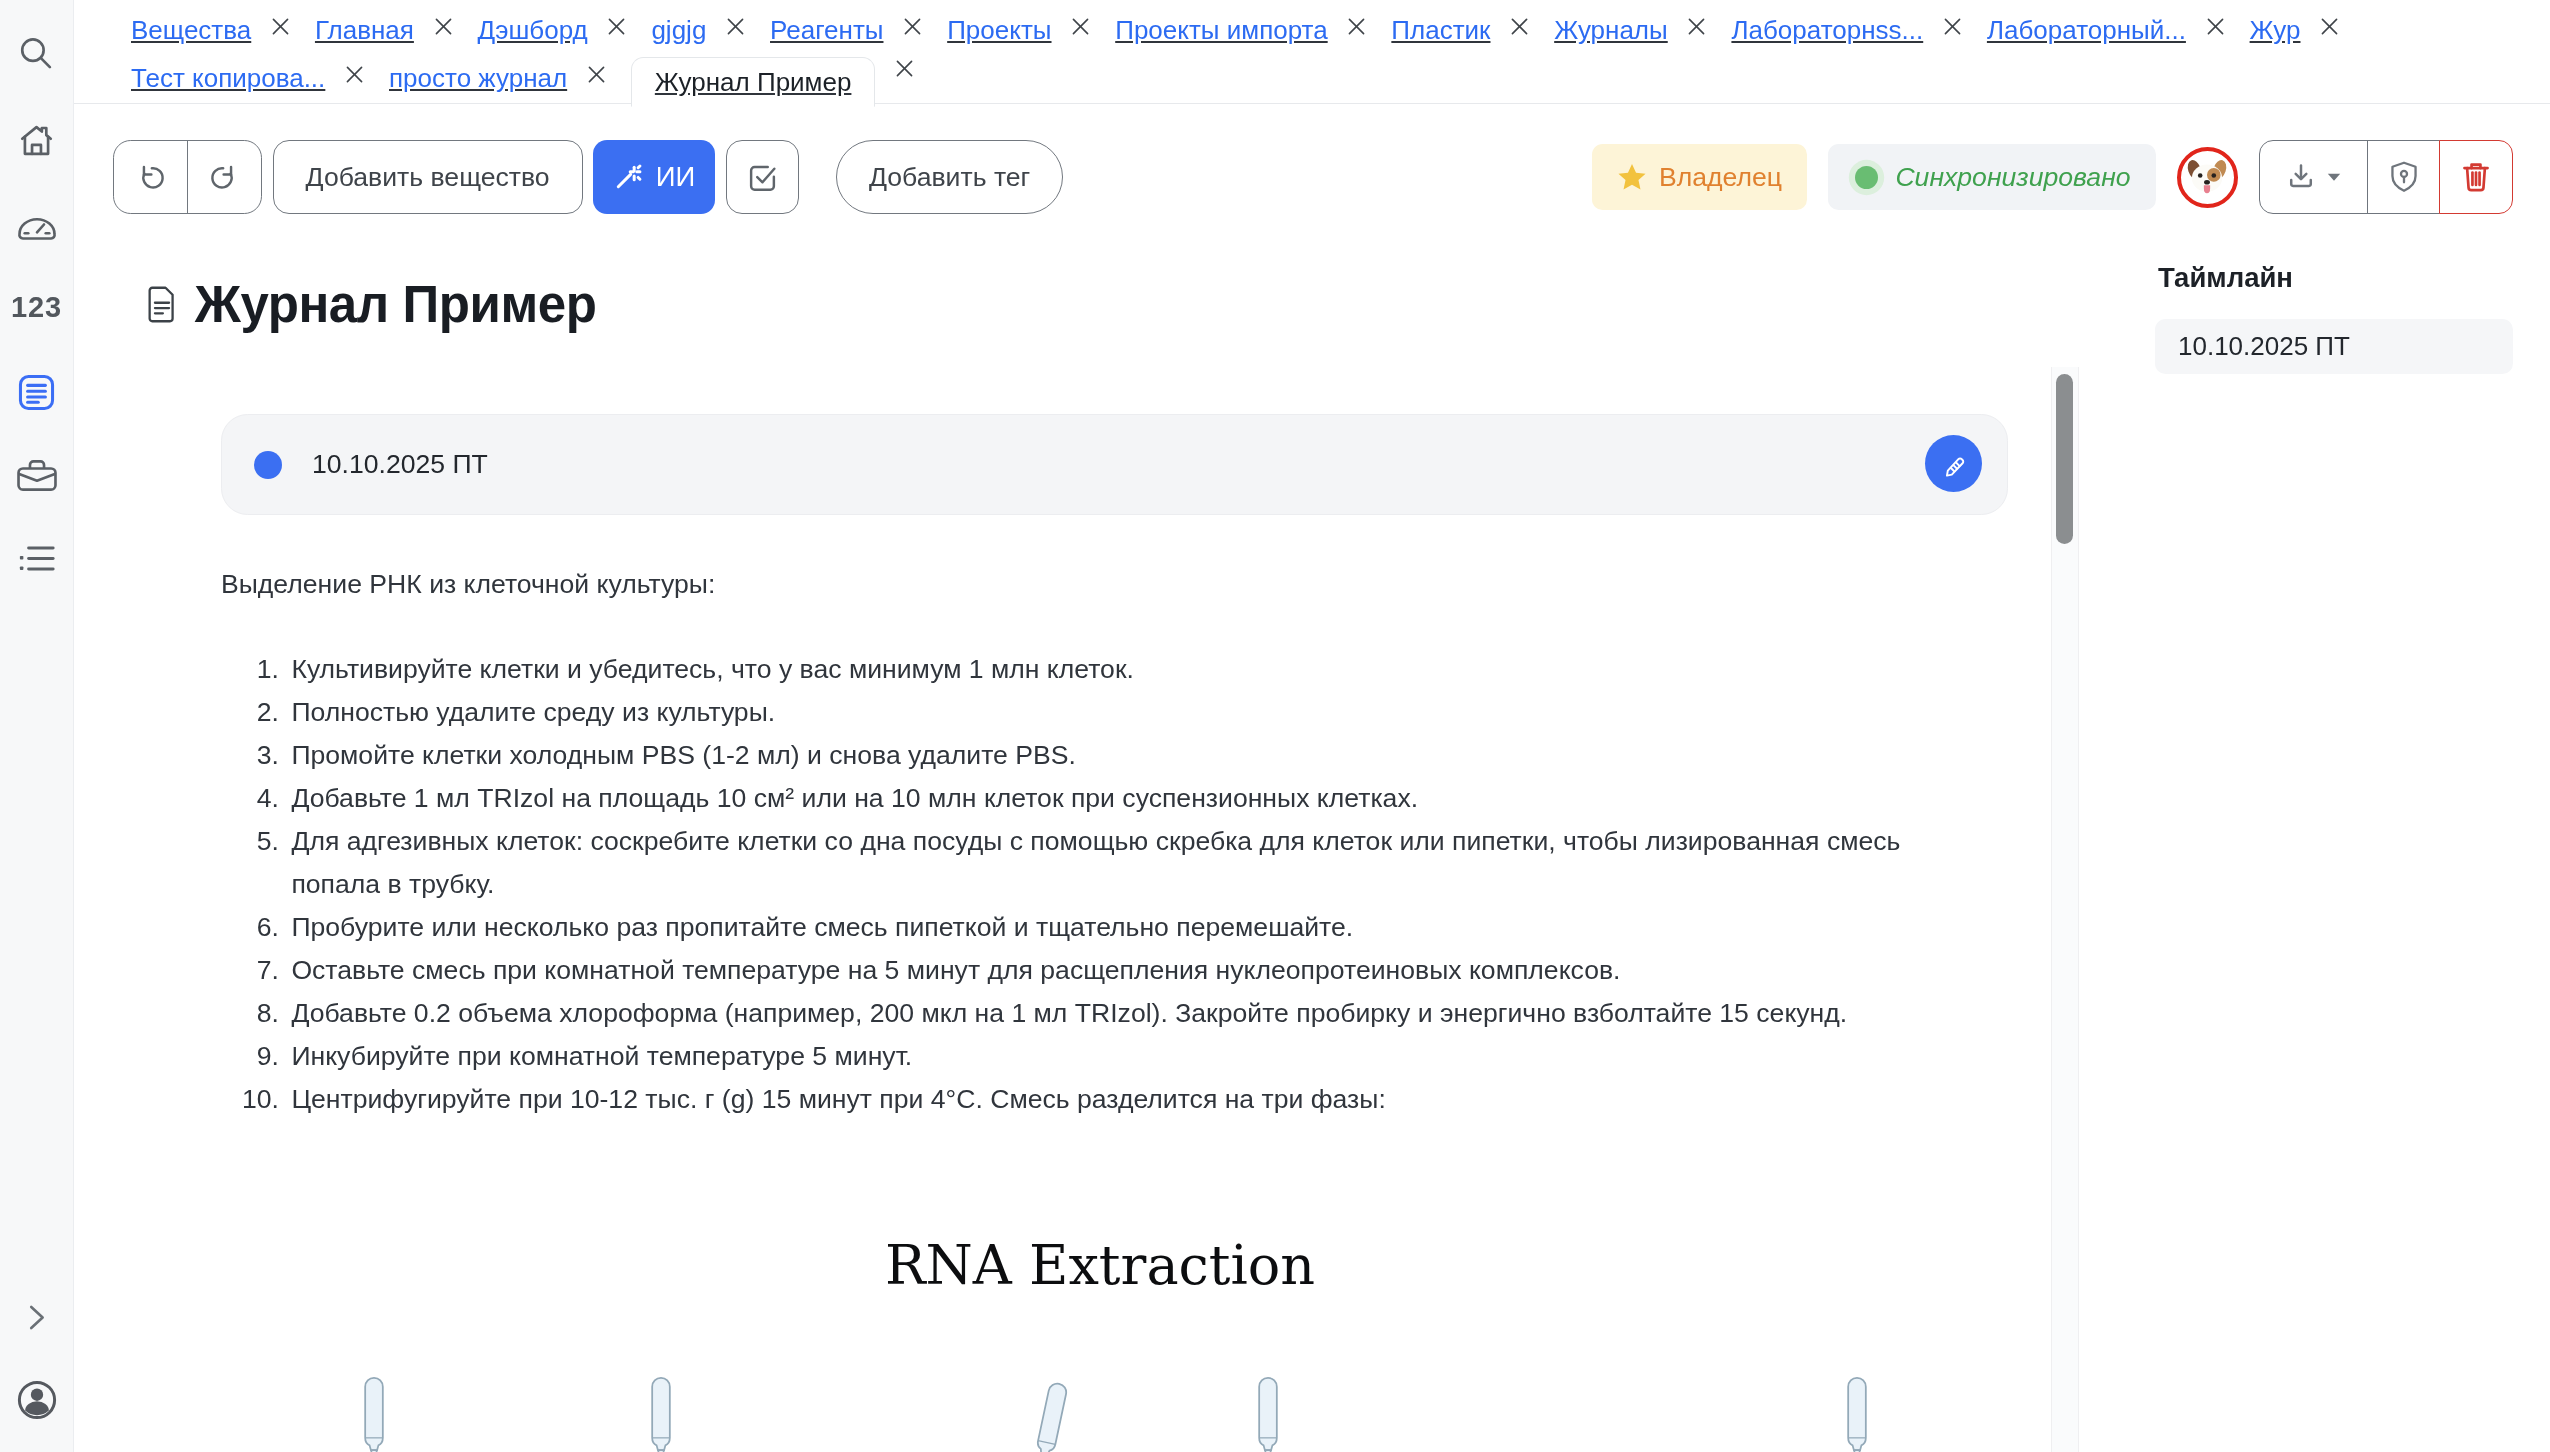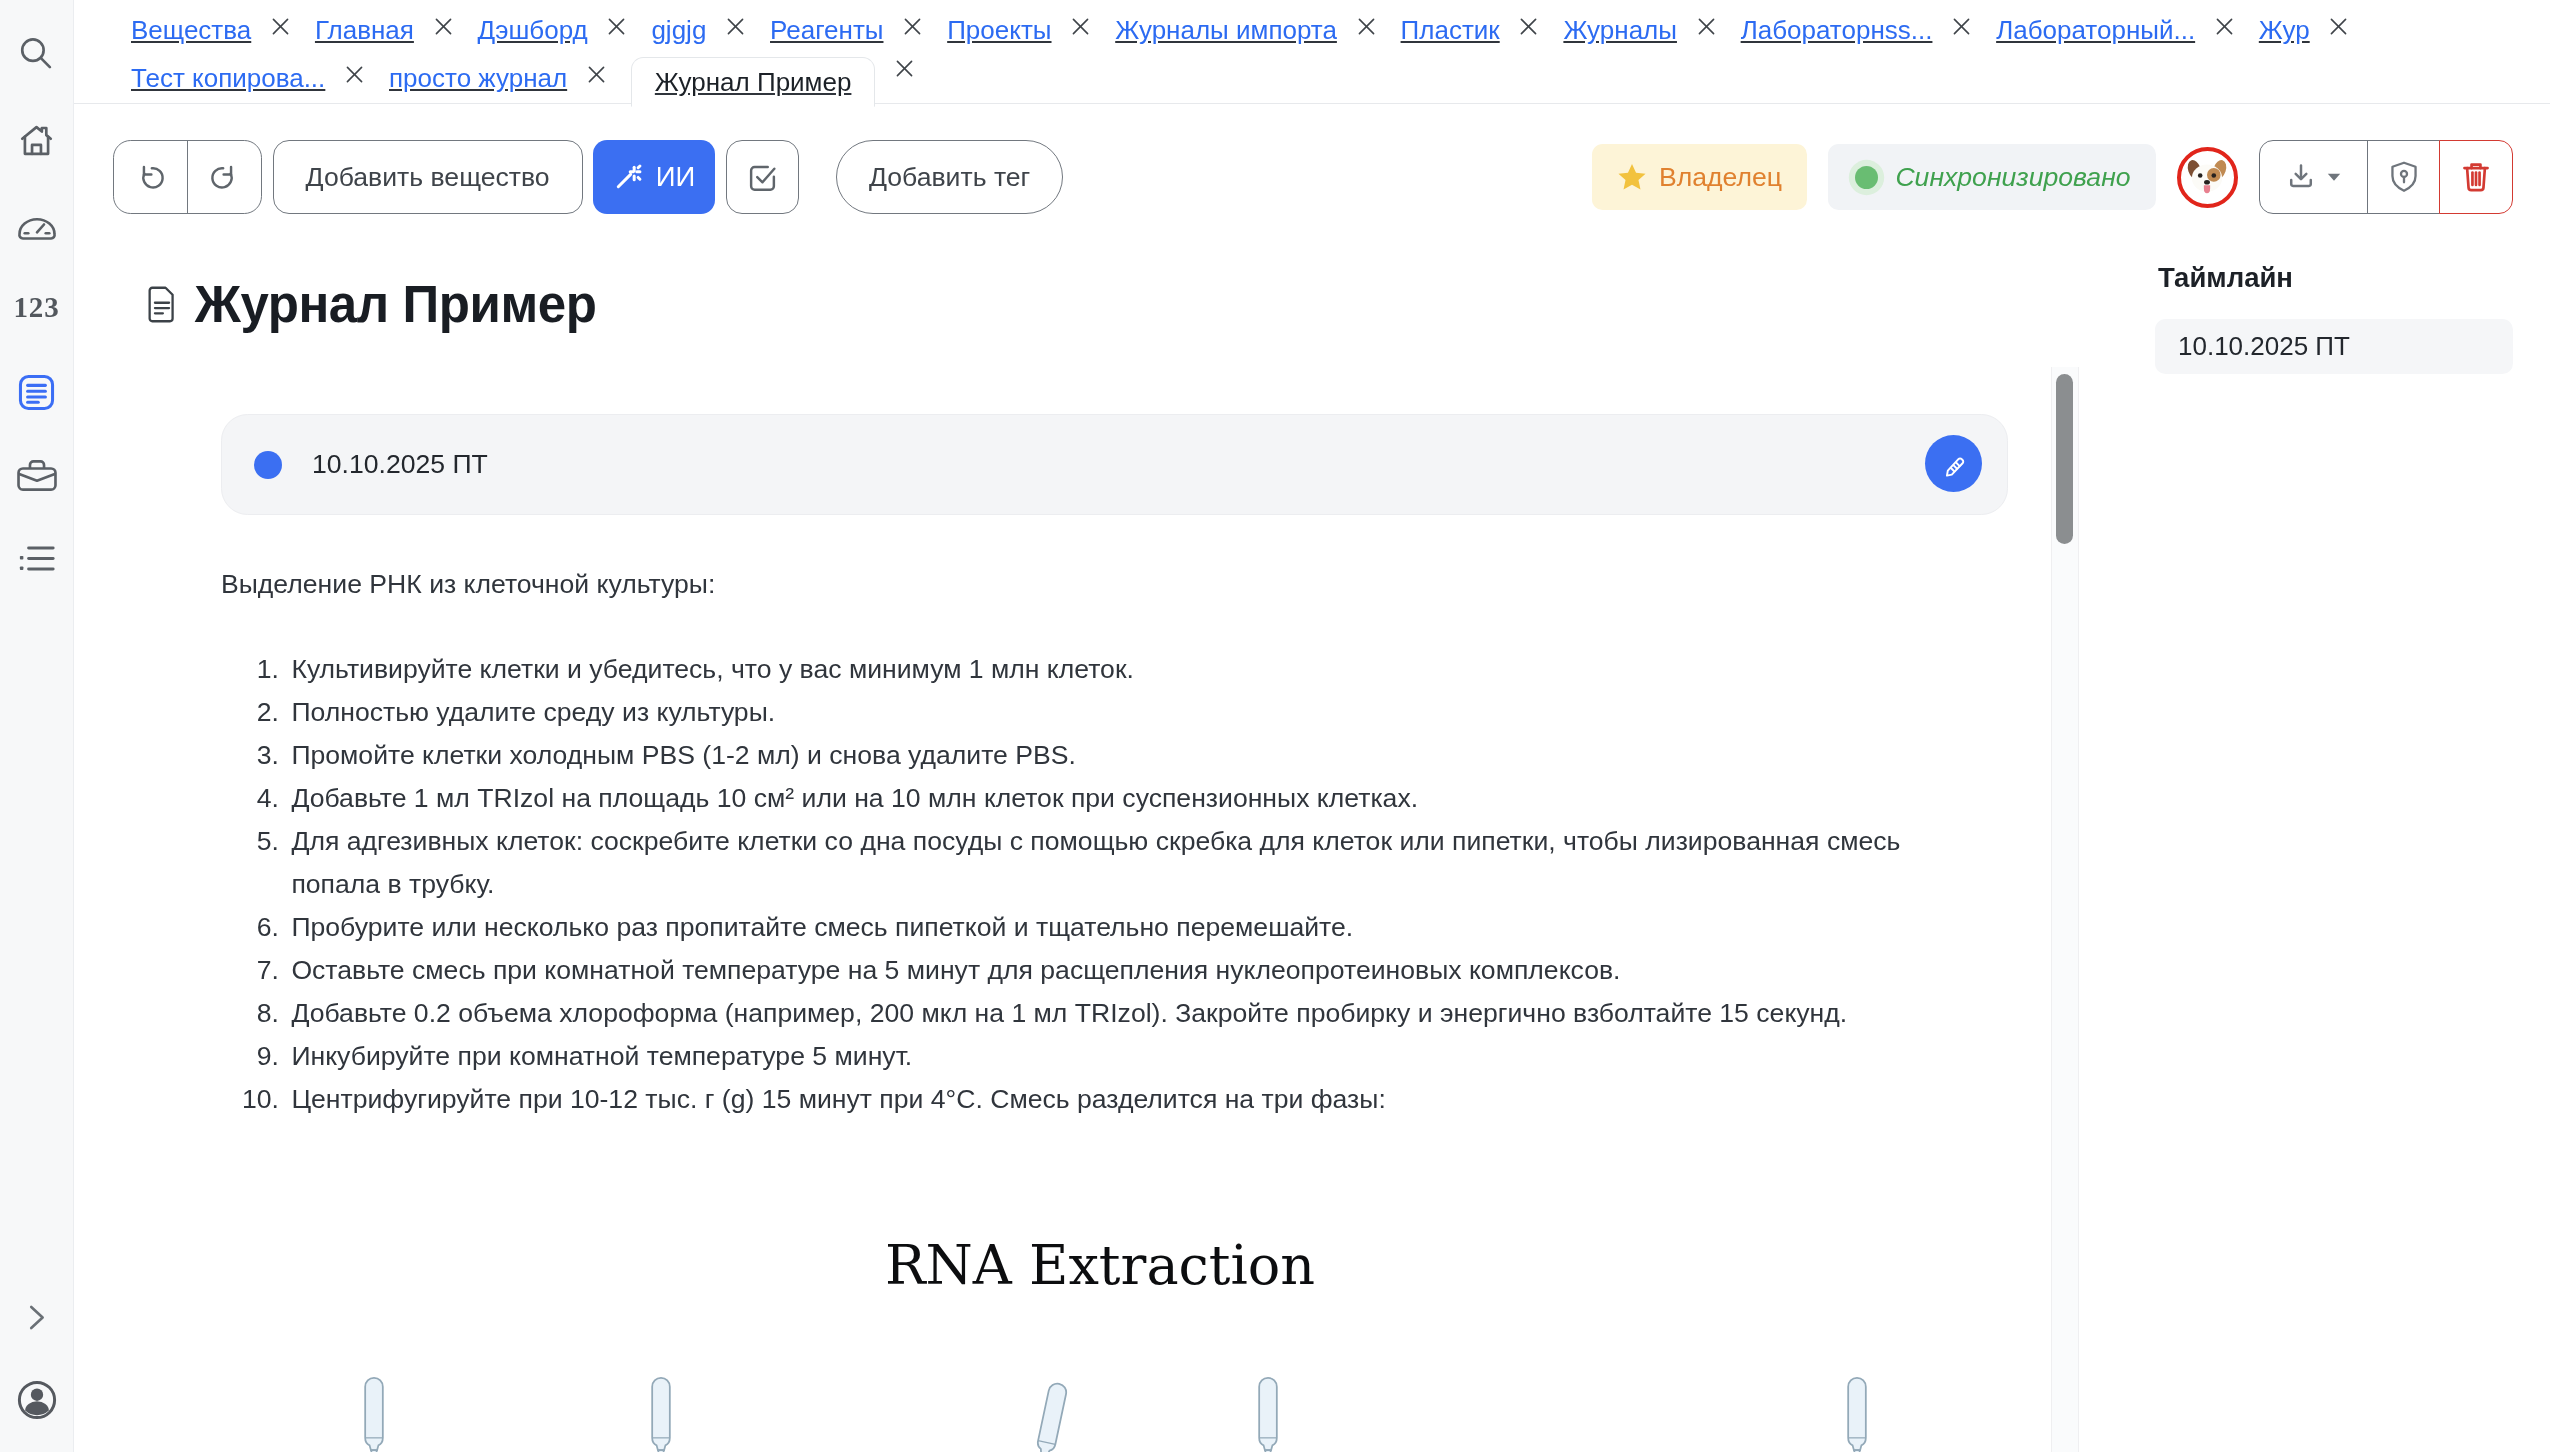--- a/index.html
+++ b/index.html
@@ -3,21 +3,21 @@
 <meta charset="utf-8">
 <style>
   html,body{margin:0;padding:0;background:#fff;}
   .app{position:relative;width:2550px;height:1452px;overflow:hidden;background:#fff;
        font-family:"Liberation Sans",sans-serif;color:#30353c;}
   svg{display:block;}
 
   
   .sidebar{position:absolute;left:0;top:0;width:74px;height:1452px;background:#f7f8f9;
            border-right:1.8px solid #ebedf0;box-sizing:border-box;}
-  .side-item{position:absolute;left:0;width:73px;display:flex;justify-content:center;align-items:center;cursor:pointer;font-family:Liberation Serif, serif;}
+  .side-item{position:absolute;left:0;width:73px;display:flex;justify-content:center;align-items:center;cursor:pointer;}
   .side-num{font-size:29px;font-weight:600;color:#52575d;letter-spacing:0.9px;}
 
   
   .tabbar{position:absolute;left:74px;top:0;right:0;height:104px;background:#fff;
           border-bottom:1.8px solid #e7e9ec;box-sizing:border-box;}
   .tab-row{position:absolute;left:57px;display:flex;align-items:center;white-space:nowrap;}
   .tab-row1{top:8.9px;height:44px;}
   .tab-row2{top:53px;height:51px;}
   .tab{display:flex;margin-right:23px;text-decoration:underline;}
   .tab-label{font-size:26px;color:var(--link);cursor:pointer;}
@@ -227,21 +227,21 @@
     <span class="tab-label">Проекты</span>
     <span class="tab-close">
       <svg width="23" height="23" viewBox="0 0 26 26" fill="none" stroke="#3f4449" stroke-width="1.8" stroke-linecap="round">
         <line x1="5" y1="5" x2="21" y2="21"></line>
               <line x1="21" y1="5" x2="5" y2="21"></line>
             </svg>
     </span>
   </div>
 
   <div class="tab">
-    <span class="tab-label">Журналы импорта</span>
+    <span class="tab-label">Проекты импорта</span>
     <span class="tab-close">
       <svg width="23" height="23" viewBox="0 0 26 26" fill="none" stroke="#3f4449" stroke-width="1.8" stroke-linecap="round">
         <line x1="5" y1="5" x2="21" y2="21"></line>
               <line x1="21" y1="5" x2="5" y2="21"></line>
             </svg>
     </span>
   </div>
 
   <div class="tab">
     <span class="tab-label">Пластик</span>

